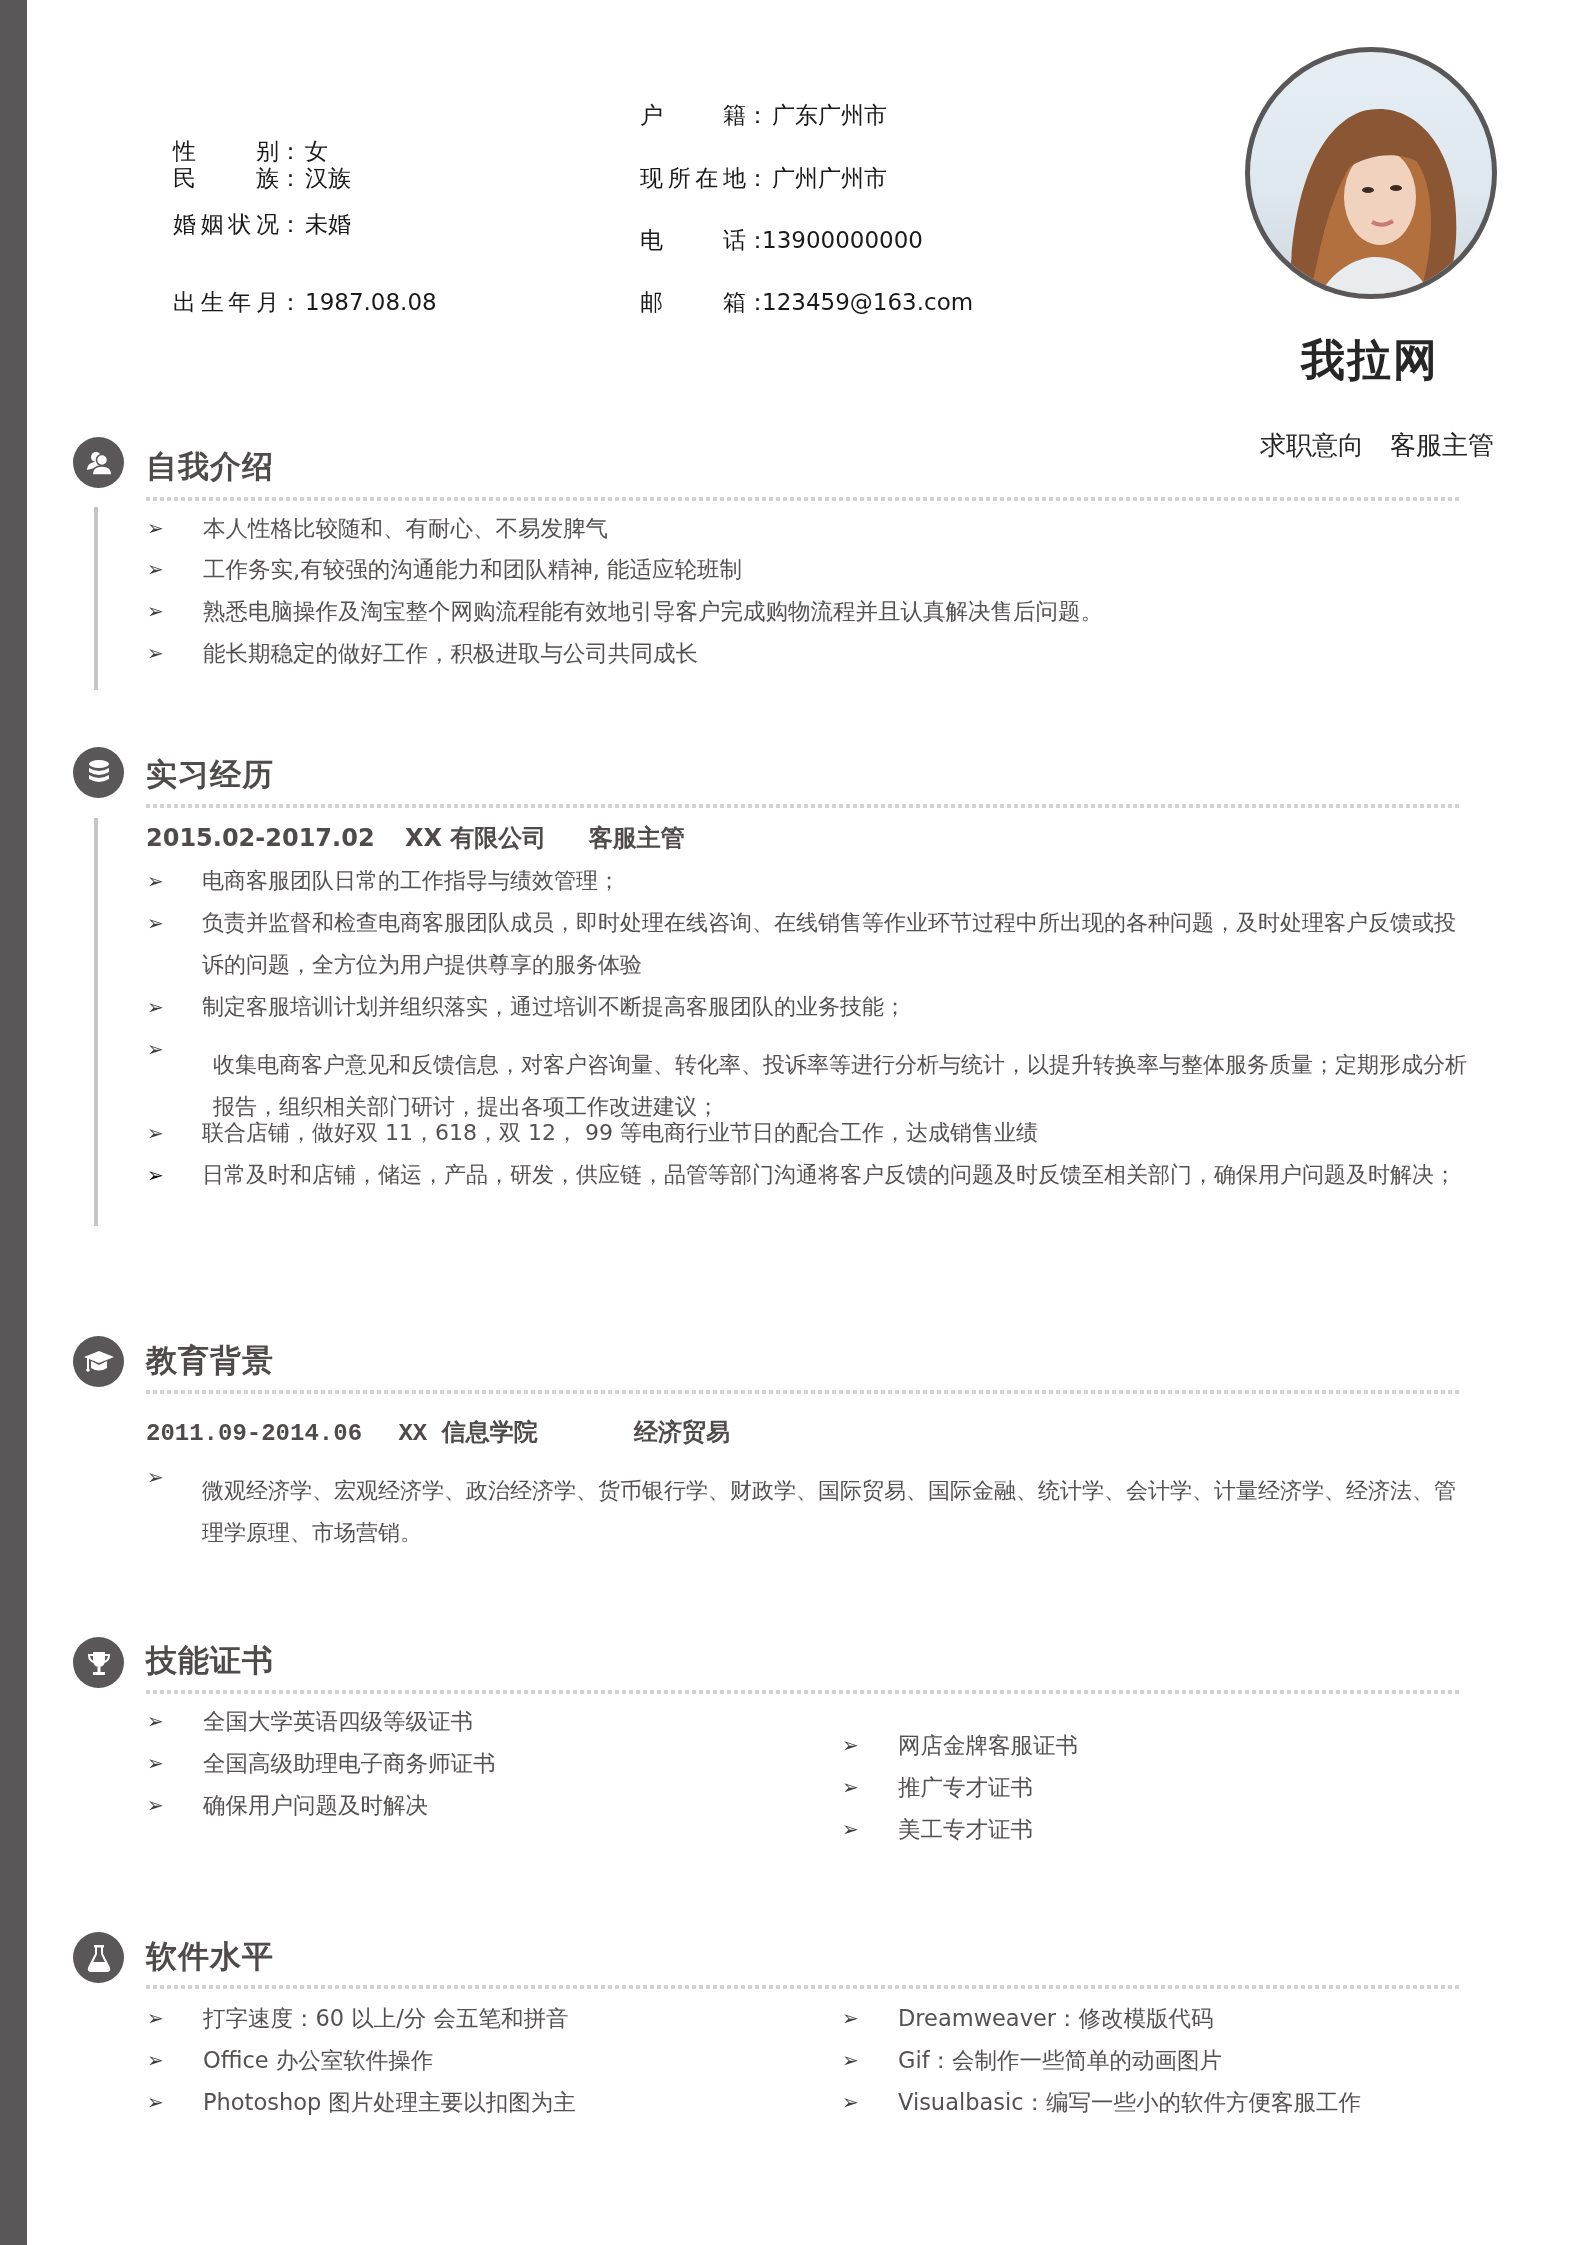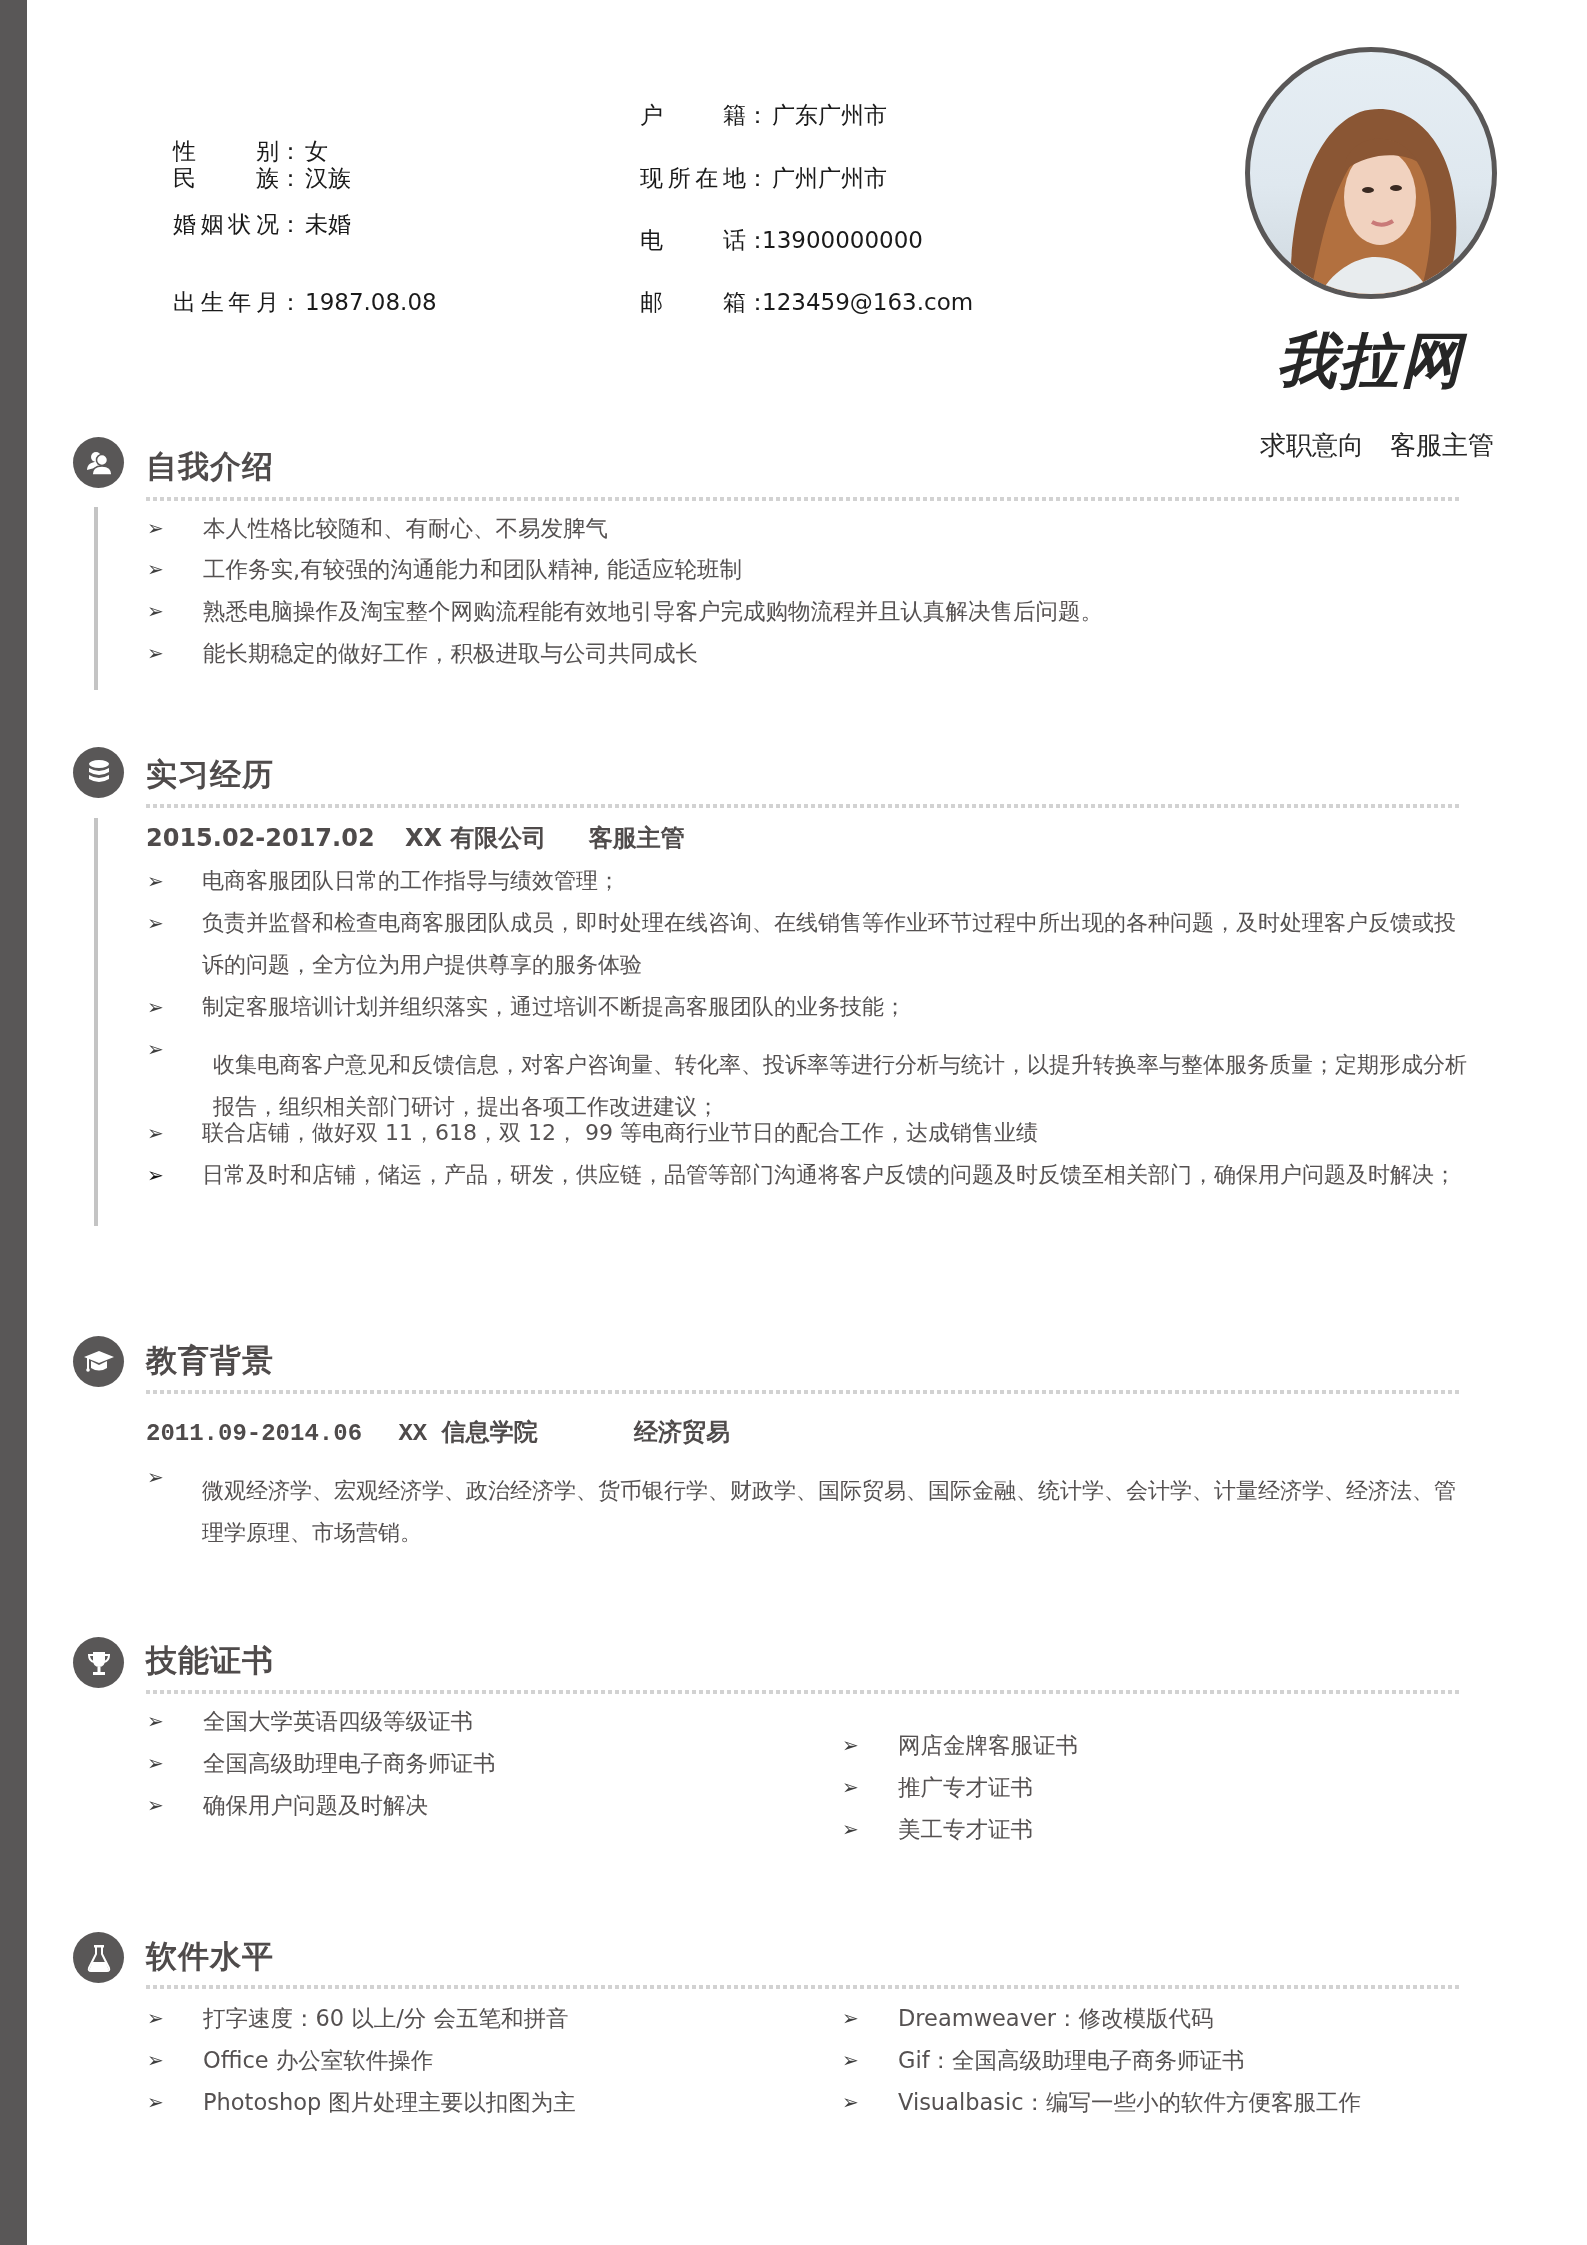--- a/index.html
+++ b/index.html
@@ -16,21 +16,21 @@
   .info .lbl { display:inline-block; }
   .info .val { position:absolute; top:0; }
   .lbl-spread { display:inline-block; text-align:justify; text-align-last:justify; }
 
   .avatar {
     position:absolute; left:1245px; top:47px; width:242px; height:242px;
     border:5px solid #595757; border-radius:50%; overflow:hidden;
     background:linear-gradient(180deg,#e6eef4 0%,#dfe8ef 55%,#cfd8df 100%);
   }
   .name { position:absolute; left:1245px; width:250px; top:325px; text-align:center;
-    font-size:60px; font-weight:bold; color:#262626; letter-spacing:2px; line-height:70px;font-style:italic; }
+    font-size:44px; font-weight:bold; color:#262626; letter-spacing:2px; line-height:70px; }
   .intent { position:absolute; left:1260px; top:428px; font-size:26px; color:#262626; white-space:nowrap; line-height:34px; }
   .intent span + span { margin-left:26px; }
 
   
   .sec-icon { position:absolute; width:51px; height:51px; border-radius:50%; background:#595757;
     display:flex; align-items:center; justify-content:center; }
   .sec-title { position:absolute; left:146px; font-size:31px; font-weight:bold; color:#4f4b4b; line-height:40px; letter-spacing:1px; }
   .dash { position:absolute; left:146px; width:1316px; height:4px;
     background-image:linear-gradient(90deg,#d2d2d2 0 4px,transparent 4px 7px); background-size:7px 4px; }
   .vline { position:absolute; left:94px; width:4px; background:#c4c4c4; }
@@ -240,18 +240,18 @@
 <div class="bullet-row" style="left:147px;top:2081px;">
   <span class="arr">➢</span>
   <span class="txt">Photoshop 图片处理主要以扣图为主</span>
 </div>
 <div class="bullet-row" style="left:842px;top:1997px;">
   <span class="arr">➢</span>
   <span class="txt">Dreamweaver：修改模版代码</span>
 </div>
 <div class="bullet-row" style="left:842px;top:2039px;">
   <span class="arr">➢</span>
-  <span class="txt">Gif：全国高级助理电子商务师证书</span>
+  <span class="txt">Gif：会制作一些简单的动画图片</span>
 </div>
 <div class="bullet-row" style="left:842px;top:2081px;">
   <span class="arr">➢</span>
   <span class="txt">Visualbasic：编写一些小的软件方便客服工作</span>
 </div>
 
 </body></html>

